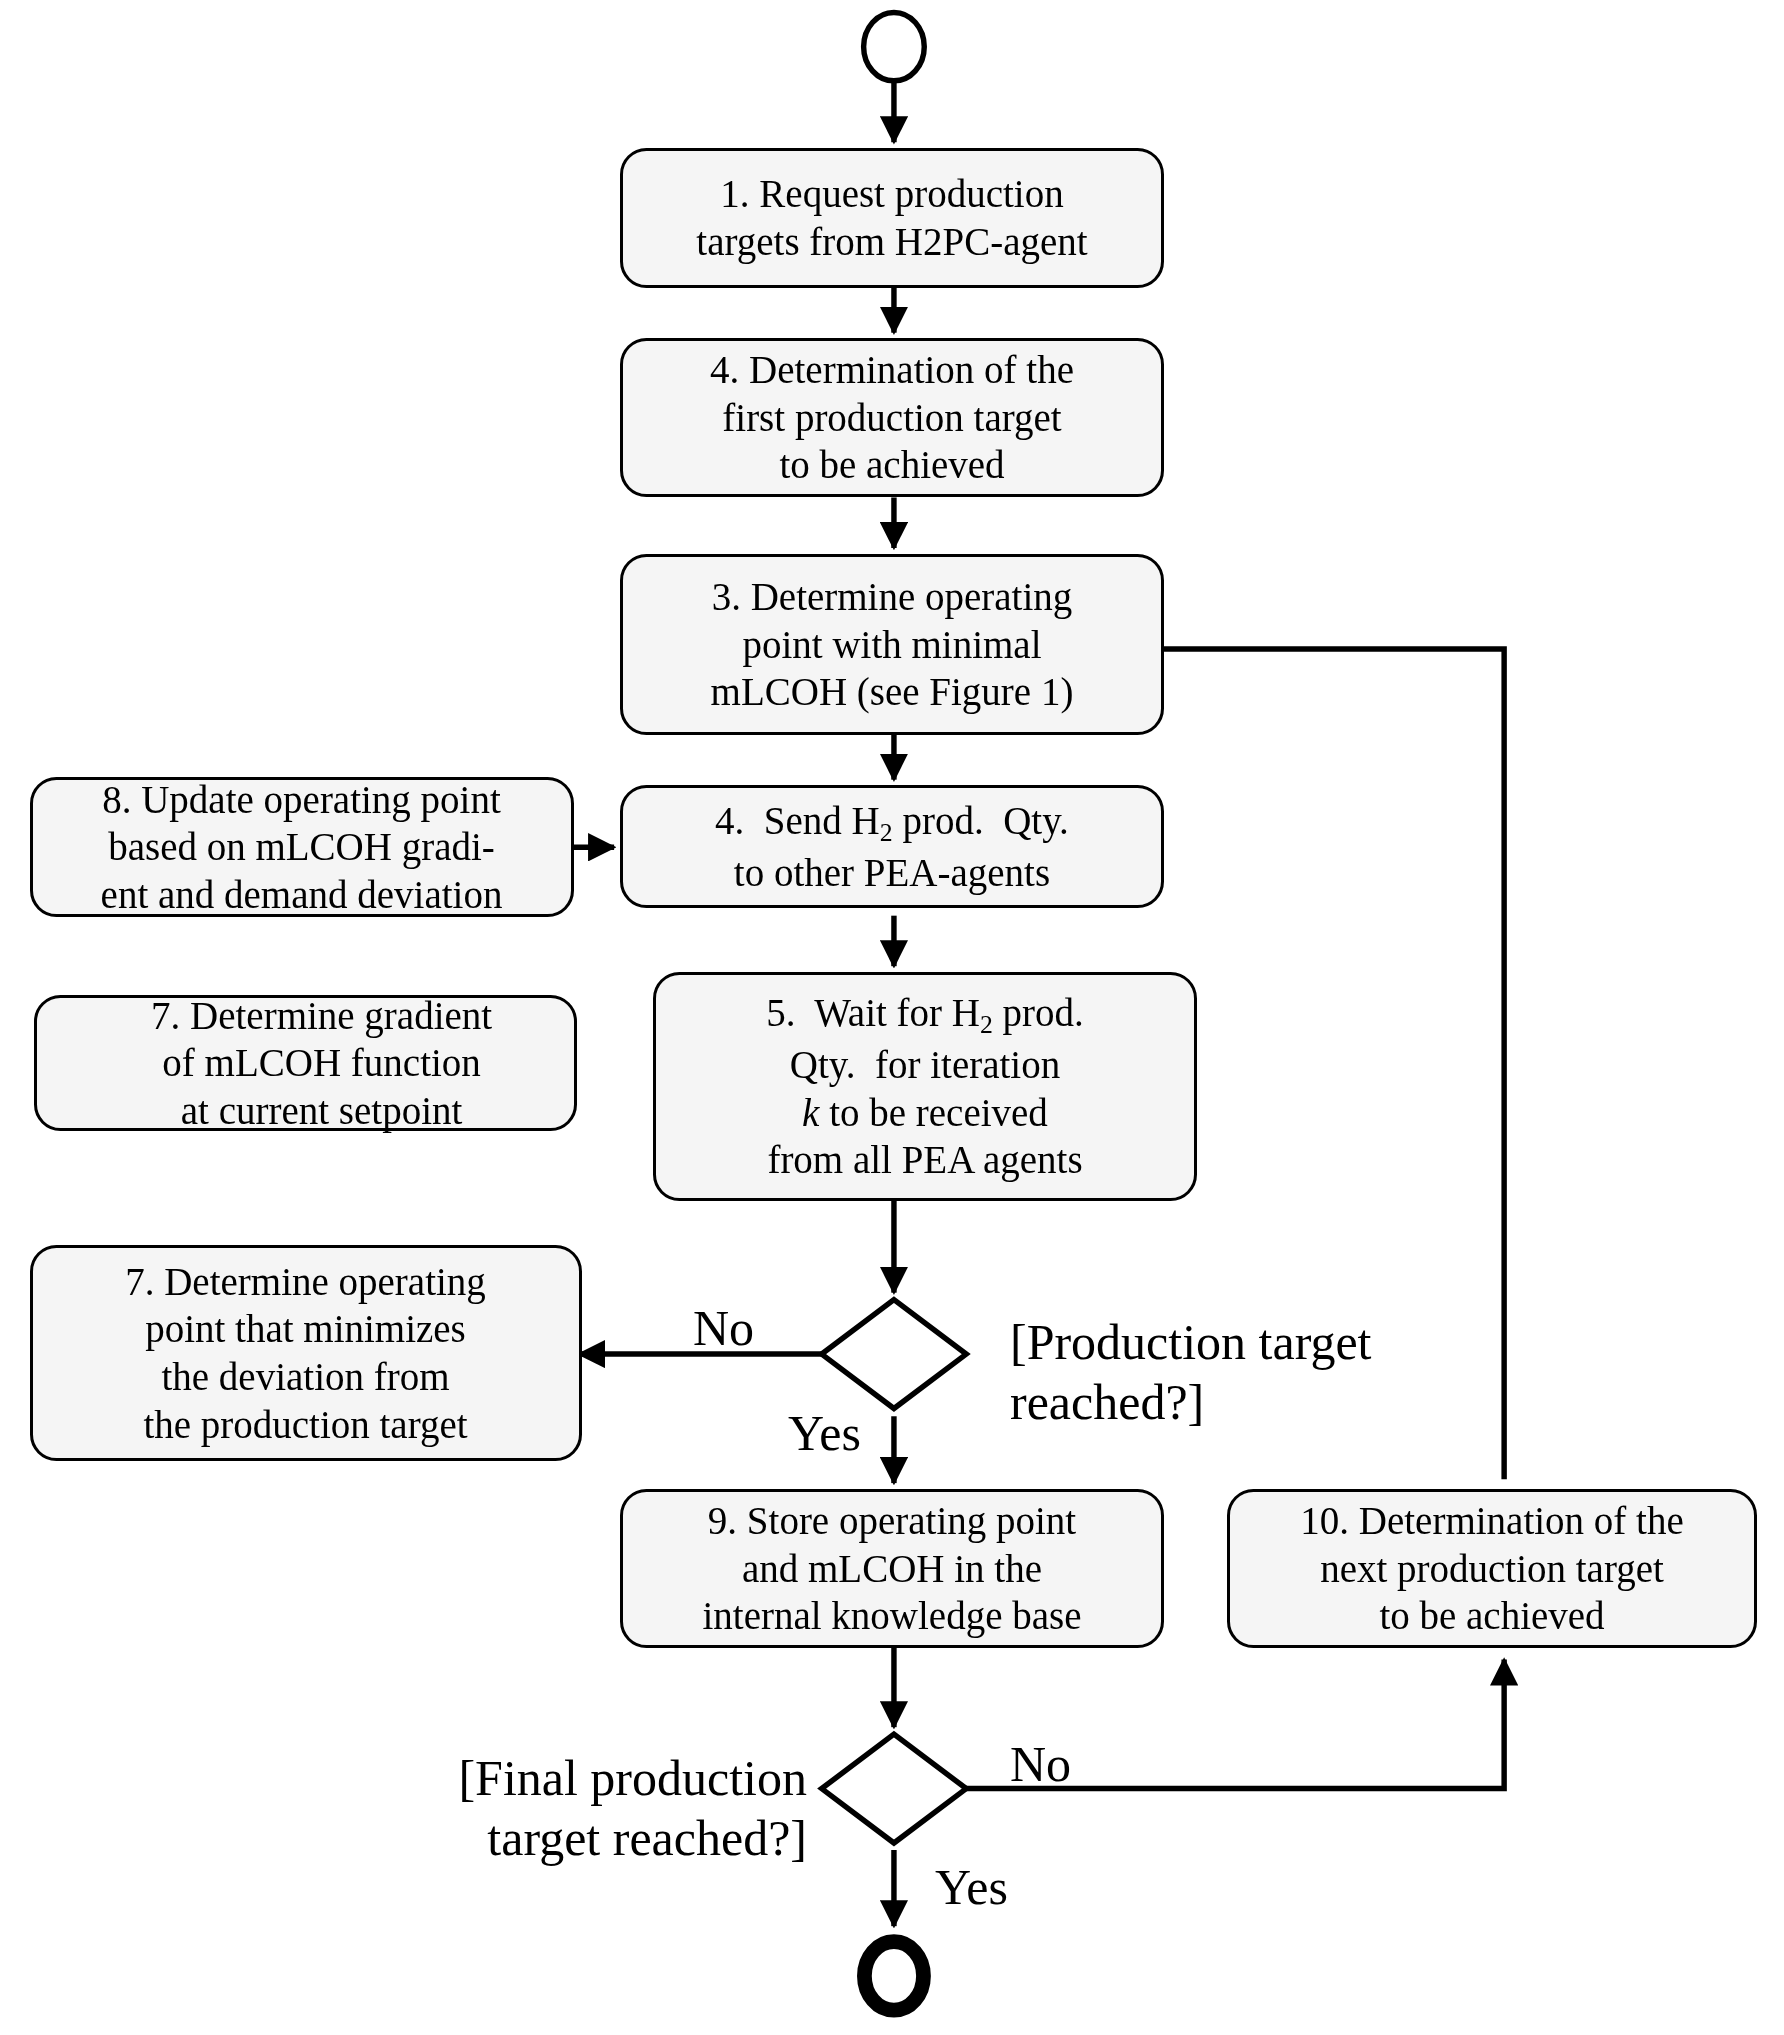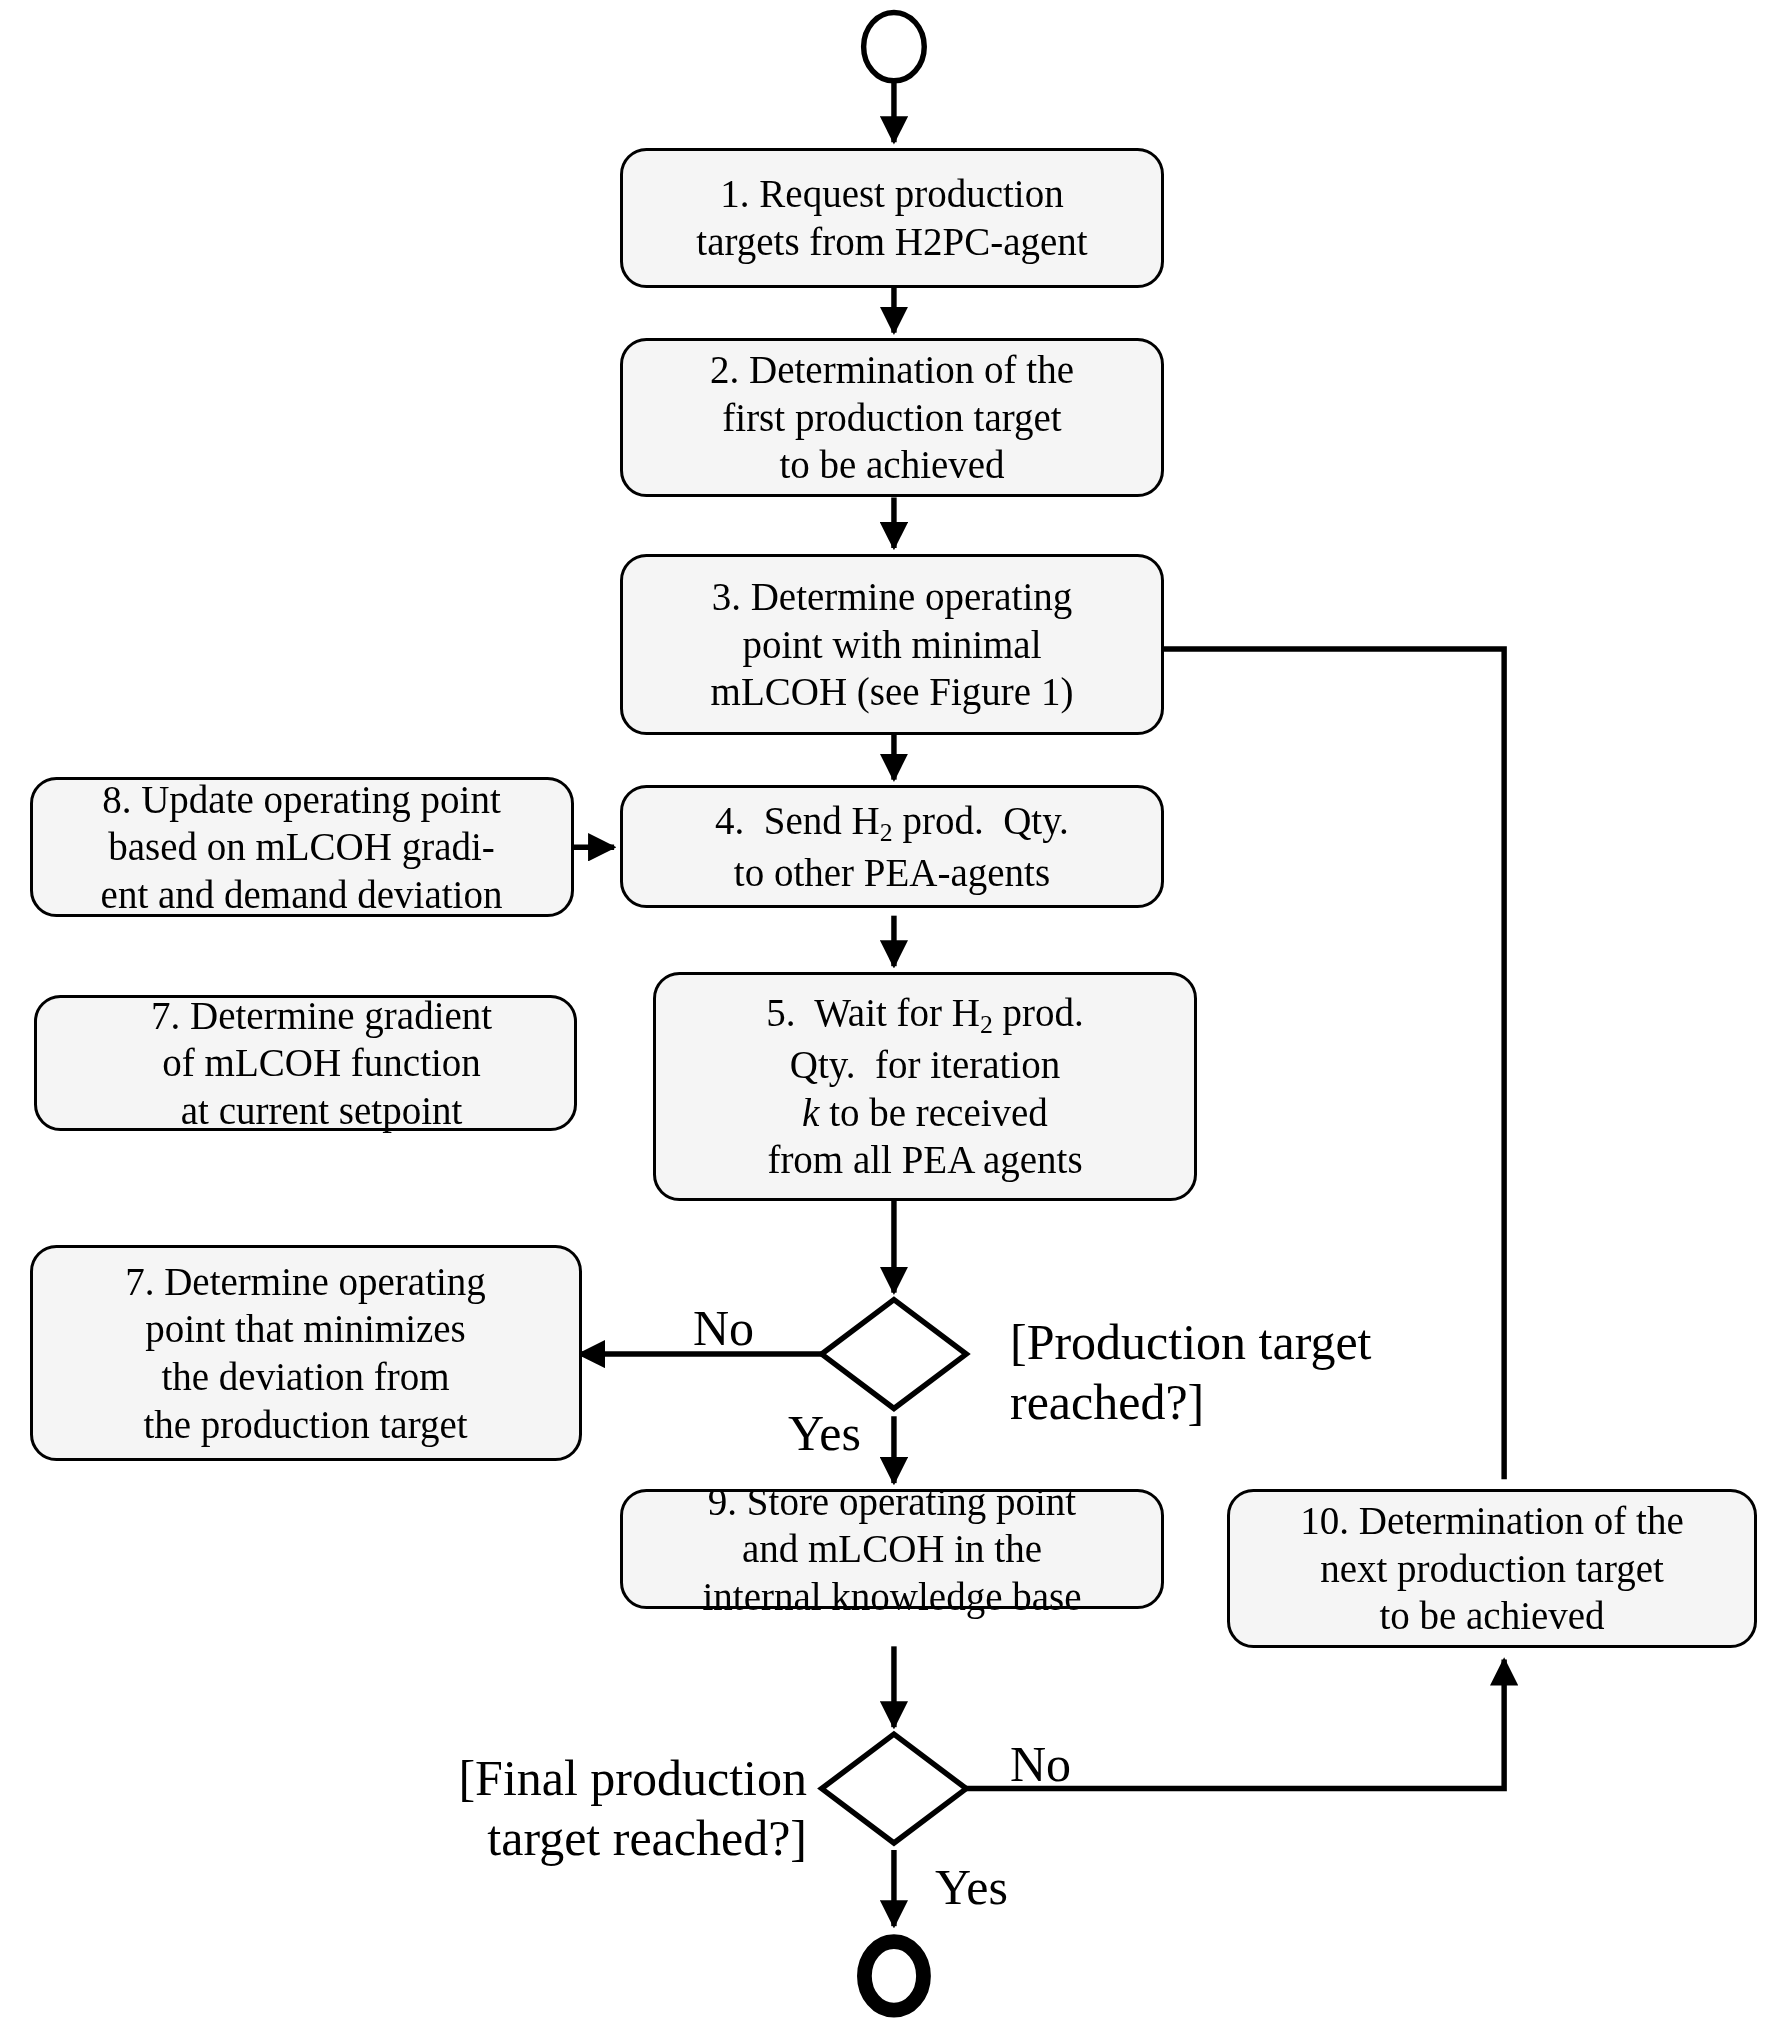--- a/index.html
+++ b/index.html
@@ -101,21 +101,21 @@
 
       <ellipse cx="1150" cy="60" rx="39" ry="44" fill="#fff" stroke="#000" stroke-width="7"></ellipse>
 
       <ellipse cx="1150" cy="2542" rx="38" ry="44" fill="#fff" stroke="#000" stroke-width="19"></ellipse>
     </g>
   </svg>
 
   <div class="node" style="left:620px; top:148px; width:544px; height:140px;">1.  Request production
 targets from H2PC-agent</div>
 
-  <div class="node" style="left:620px; top:338px; width:544px; height:159px;">2.  Determination of the
+  <div class="node" style="left:620px; top:338px; width:544px; height:159px;">4.  Determination of the
 first production target
 to be achieved</div>
 
   <div class="node" style="left:620px; top:554px; width:544px; height:181px;">3.  Determine operating
 point with minimal
 mLCOH (see Figure 1)</div>
 
   <div class="node" style="left:620px; top:785px; width:544px; height:123px;">
     <span>4.&nbsp; Send H<span class="sub">2</span> prod.&nbsp; Qty.
 to other PEA-agents</span>
@@ -134,21 +134,21 @@
 the production target</div>
 
   <div class="node" style="left:34px; top:995px; width:543px; height:136px;padding-left:40px;">7.  Determine gradient
 of mLCOH function
 at current setpoint</div>
 
   <div class="node" style="left:29.5px; top:777px; width:544px; height:140px;">8.  Update operating point
 based on mLCOH gradi-
 ent and demand deviation</div>
 
-  <div class="node" style="left:620px; top:1489px; width:544px; height:120px;">9.  Store operating point
+  <div class="node" style="left:620px; top:1489px; width:544px; height:159px;">9.  Store operating point
 and mLCOH in the
 internal knowledge base</div>
 
   <div class="node" style="left:1227px; top:1489px; width:530px; height:159px;">10.  Determination of the
 next production target
 to be achieved</div>
 
   <div class="edge-label" style="left:1010px; top:1312px; width:365px;">[Production target
 reached?]</div>
 

